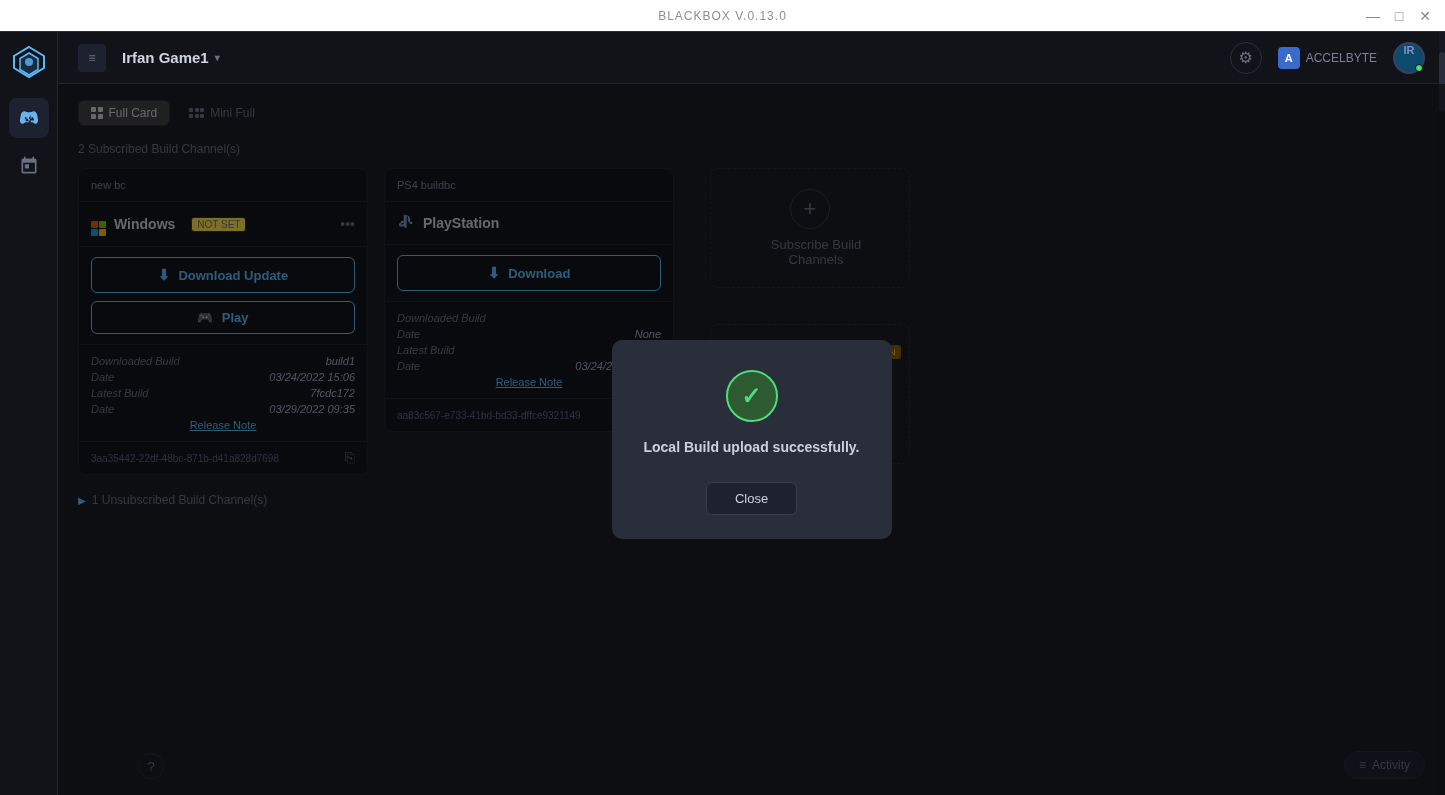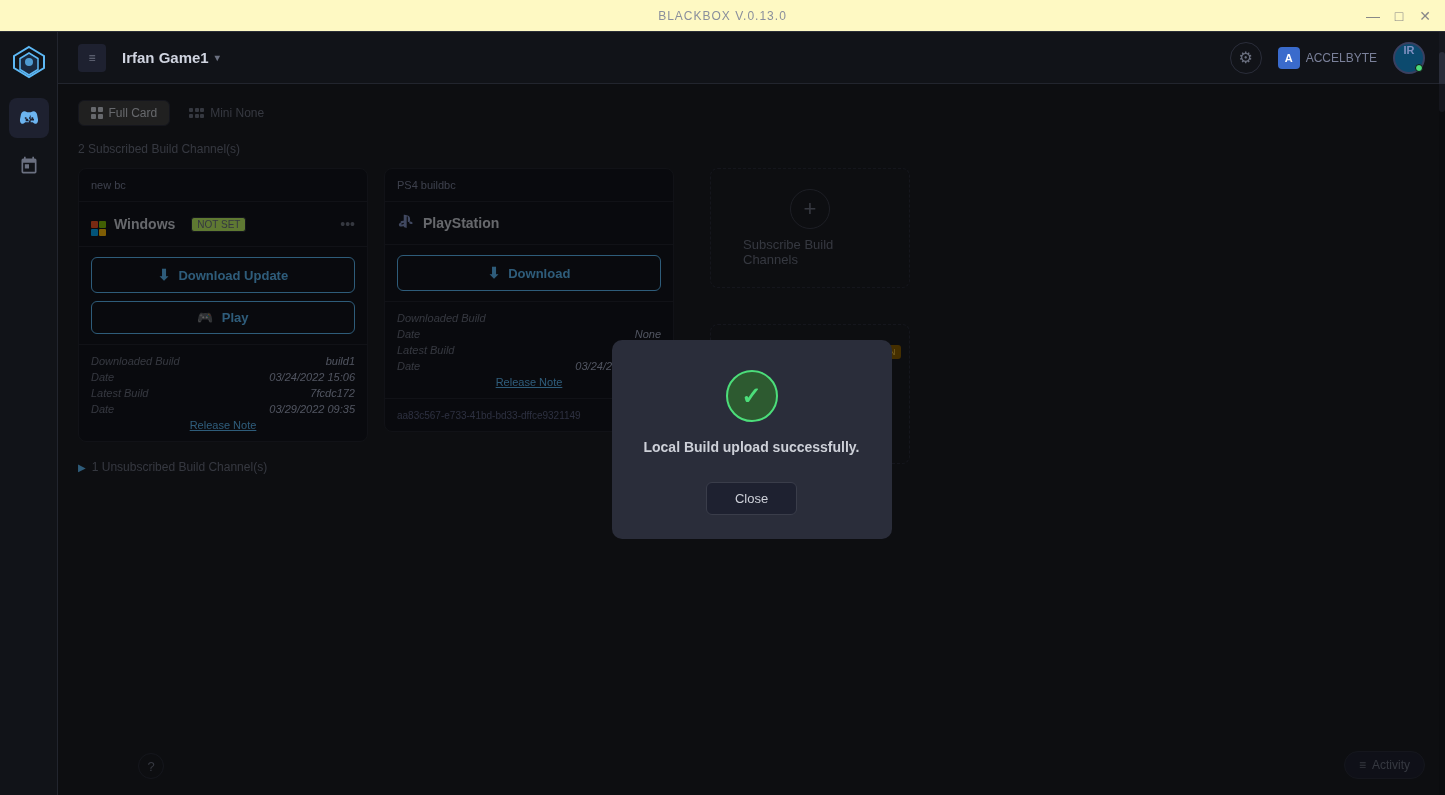--- a/index.html
+++ b/index.html
@@ -10,21 +10,21 @@
       font-size: 13px;
       width: 1445px;
       height: 795px;
       overflow: hidden;
       position: relative;
     }
 
     
     .title-bar {
       height: 32px;
-      background: #fef9c3;
+      background: #ffffff;
       display: flex;
       align-items: center;
       justify-content: center;
       position: relative;
       border-bottom: 1px solid #2a2d36;
     }
     .title-bar-text {
       color: #8a8f9c;
       font-size: 12px;
       letter-spacing: 1px;
@@ -344,21 +344,21 @@
       font-size: 18px;
     }
     .platform-name {
       font-size: 14px;
       font-weight: 600;
       color: #cdd0d8;
     }
     .not-set-badge {
       font-size: 10px;
       color: #6b7080;
-      background: #bef264;
+      background: #fde047;
       border: 1px solid #2a2d3a;
       border-radius: 3px;
       padding: 1px 5px;
       margin-left: 8px;
     }
     .platform-menu-btn {
       margin-left: auto;
       color: #6b7080;
       cursor: pointer;
       font-size: 14px;
@@ -469,20 +469,21 @@
       border-radius: 50%;
       display: flex;
       align-items: center;
       justify-content: center;
       font-size: 22px;
       color: #6b7080;
     }
     .subscribe-label {
       font-size: 13px;
       color: #6b7080;
+      text-align: center;
       margin-left: 12px;
     }
 
     
     .upload-card {
       width: 200px;
       display: flex;
       flex-direction: column;
       align-items: center;
       justify-content: center;
@@ -727,21 +728,21 @@
         </button>
         <button class="card-toggle-btn">
           <div class="toggle-icon-mini">
             <span></span>
               <span></span>
               <span></span>
               <span></span>
               <span></span>
               <span></span>
           </div>
-          <span>Mini None</span>
+          <span>Mini Full</span>
         </button>
       </div>
 
       <div class="subscribed-count">2 Subscribed Build Channel(s)</div>
 
       <div class="blackbox-brand">
         <div class="blackbox-brand-icon">
           <svg viewBox="0 0 60 60" fill="none" xmlns="http://www.w3.org/2000/svg">
             <polygon points="30,5 55,20 55,40 30,55 5,40 5,20" fill="none" stroke="#5db8f5" stroke-width="2.5"></polygon>
             <polygon points="30,14 46,23.5 46,42.5 30,52 14,42.5 14,23.5" fill="#1a2a40" stroke="#5db8f5" stroke-width="2"></polygon>
@@ -793,20 +794,24 @@
               <div class="info-row">
                 <span class="info-label">Latest Build</span>
                 <span class="info-value">7fcdc172</span>
               </div>
               <div class="info-row">
                 <span class="info-label">Date</span>
                 <span class="info-value">03/29/2022 09:35</span>
               </div>
               <span class="release-note-link">Release Note</span>
             </div>
+            <div class="build-id-row">
+              <span>3aa35442-22df-48bc-871b-d41a828d7698</span>
+              <span class="copy-btn">⎘</span>
+            </div>
           </div>
           <div class="unsubscribed-row" style="margin-top:10px;">
             <span style="font-size:10px;color:#5db8f5;">▶</span>
             <span>1 Unsubscribed Build Channel(s)</span>
           </div>
         </div>
 
         <div class="build-card-col">
           <div class="build-card">
             <div class="build-card-header">

